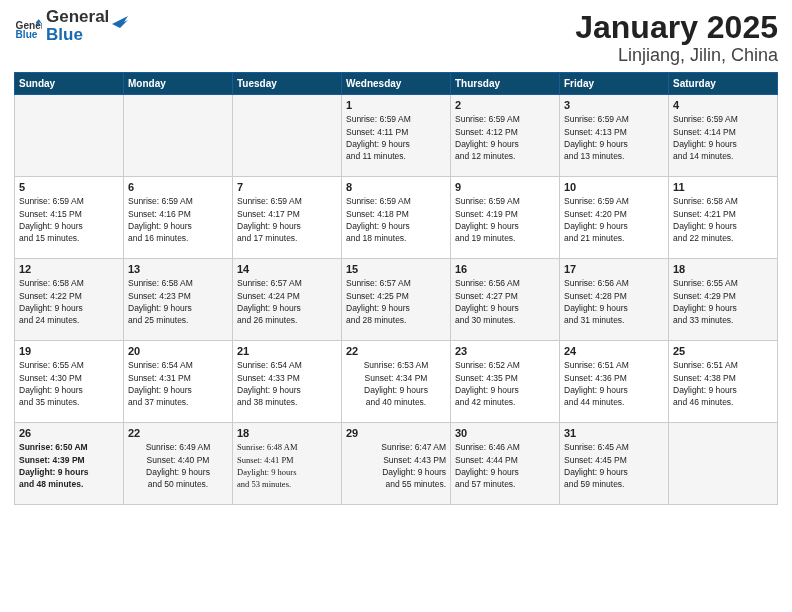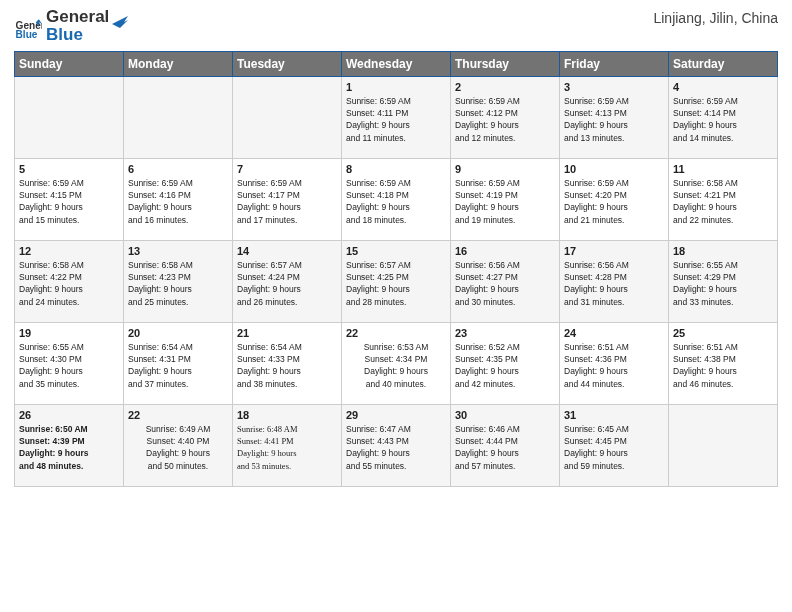--- a/index.html
+++ b/index.html
@@ -32,32 +32,32 @@
     .title-block {
       text-align: right;
     }
     .month-title {
       font-size: 32px;
       font-weight: bold;
       color: #222;
       line-height: 1.1;
     }
     .location {
-      font-size: 14px;
+      font-size: 18px;
       color: #444;
     }
     table {
       width: 100%;
       border-collapse: collapse;
       table-layout: fixed;
     }
     thead tr th {
-      background-color: #737373;
+      background-color: #0c4a6e;
       color: #fff;
-      font-size: 12px;
+      font-size: 10px;
       font-weight: bold;
       padding: 5px 4px;
       text-align: left;
       border: 1px solid #1a5a9a;
     }
     tbody tr td {
       border: 1px solid #ccc;
       vertical-align: top;
       padding: 4px 4px;
       font-size: 8.8px;
@@ -97,20 +97,21 @@
         <div style="display:flex; gap:0px;">
           <span style="font-size:17px; font-weight:bold; color:#333;">General</span>
           <svg width="18" height="20" viewBox="0 0 18 20" style="margin-left:1px; margin-top:0px;">
             <polygon points="2,16 18,8 14,14 18,12 10,20" fill="#1a6ab1"></polygon>
           </svg>
         </div>
         <span style="font-size:17px; font-weight:bold; color:#1a6ab1; margin-top:-2px;">Blue</span>
       </div>
     </div>
     <div class="title-block">
+      <div class="month-title">January 2025</div>
       <div class="location">Linjiang, Jilin, China</div>
     </div>
   </div>
 
   <table>
     <thead>
       <tr>
       <th>Sunday</th>
           <th>Monday</th>
           <th>Tuesday</th>
@@ -324,21 +325,21 @@
           </td>
           <td>
             <span class="day-num">18</span>
             <div class="cell-info" style="white-space: pre-line; font-family: Liberation Serif, serif;">Sunrise: 6:48 AM
 Sunset: 4:41 PM
 Daylight: 9 hours
 and 53 minutes.</div>
           </td>
           <td>
             <span class="day-num">29</span>
-            <div class="cell-info" style="white-space: pre-line;">Sunrise: 6:47 AM
+            <div class="cell-info" style="white-space: pre-line; text-align: right;">Sunrise: 6:47 AM
 Sunset: 4:43 PM
 Daylight: 9 hours
 and 55 minutes.</div>
           </td>
           <td>
             <span class="day-num">30</span>
             <div class="cell-info" style="white-space: pre-line;">Sunrise: 6:46 AM
 Sunset: 4:44 PM
 Daylight: 9 hours
 and 57 minutes.</div>

